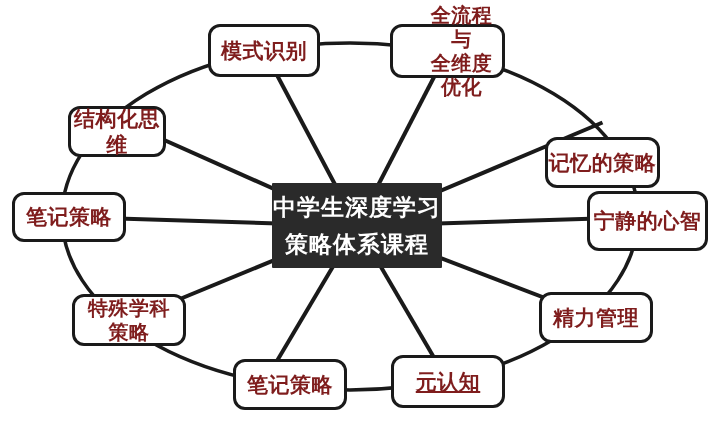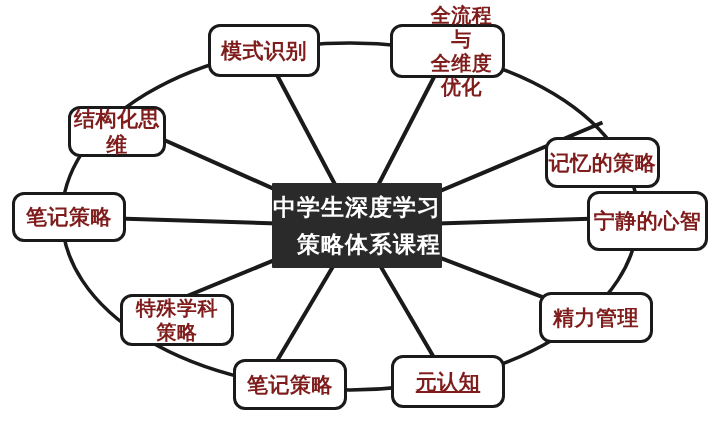--- a/index.html
+++ b/index.html
@@ -41,21 +41,21 @@
   }
   .node.small { font-size: 20px; }
   .center-node {
     position: absolute;
     z-index: 2;
     background: #2a2a2a;
     border-radius: 1px;
     display: flex;
     align-items: center;
     justify-content: center;
-    text-align: right;
+    text-align: center;
     font-family: "DejaVu Serif", "Liberation Serif", serif;
     font-weight: bold;
     color: #ffffff;
     font-size: 23px;
     line-height: 1.6;
     white-space: pre-line;
     box-sizing: border-box;
     letter-spacing: 1px;
   }
 </style>
@@ -88,21 +88,21 @@
   <div class="node" style="left:545px; top:93px; width:115px; height:51px;margin-top:44px;">记忆的策略</div>
 
   <div class="node" style="left:587px; top:191px; width:121px; height:60px;">宁静的心智</div>
 
   <div class="node" style="left:539px; top:292px; width:114px; height:51px;text-align:center;">精力管理</div>
 
   <div class="node" style="left:391px; top:355px; width:114px; height:53px;text-decoration:underline;">元认知</div>
 
   <div class="node" style="left:206px; top:359px; width:114px; height:51px;margin-left:27px;">笔记策略</div>
 
-  <div class="node small" style="left:72px; top:294px; width:114px; height:52px;margin-left:48px;">特殊学科
+  <div class="node small" style="left:72px; top:294px; width:114px; height:52px;">特殊学科
 策略</div>
 
   <div class="node" style="left:12px; top:192px; width:114px; height:50px;">笔记策略</div>
 
   <div class="node" style="left:68px; top:106px; width:98px; height:51px;">结构化思维</div>
 
   <div class="center-node" style="left:272px; top:183px; width:170px; height:85px;">中学生深度学习
 策略体系课程</div>
 
 </div>

